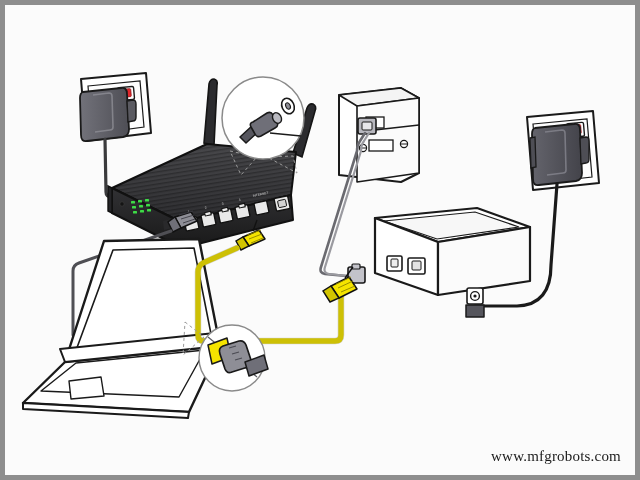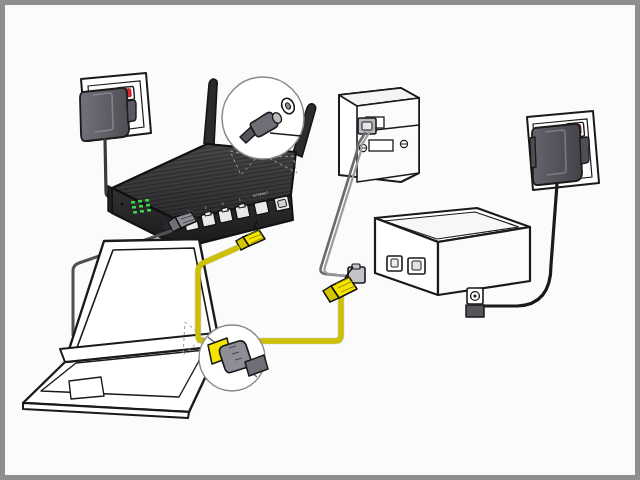--- a/index.html
+++ b/index.html
@@ -294,14 +294,15 @@
         <g>
           <path d="M326,281 L344,272 L352,284 L334,293 Z" fill="#f5e400" stroke="#111111" stroke-width="1.5" stroke-linejoin="round"></path>
           <path d="M326,281 L334,293 L325,297 L318,286 Z" fill="#d2c400" stroke="#111111" stroke-width="1.4"></path>
           <path d="M331,279 L346,272 M333,283 L348,276 M336,287 L350,281" stroke="#8e8400" stroke-width="0.9"></path>
           <path d="M340,273 L348,262" stroke="#111111" stroke-width="1.3"></path>
         </g>
       </g>
 
     </svg>
 
+    <div id="watermark">www.mfgrobots.com</div>
   </div>
 </div>
 
 </body></html>

